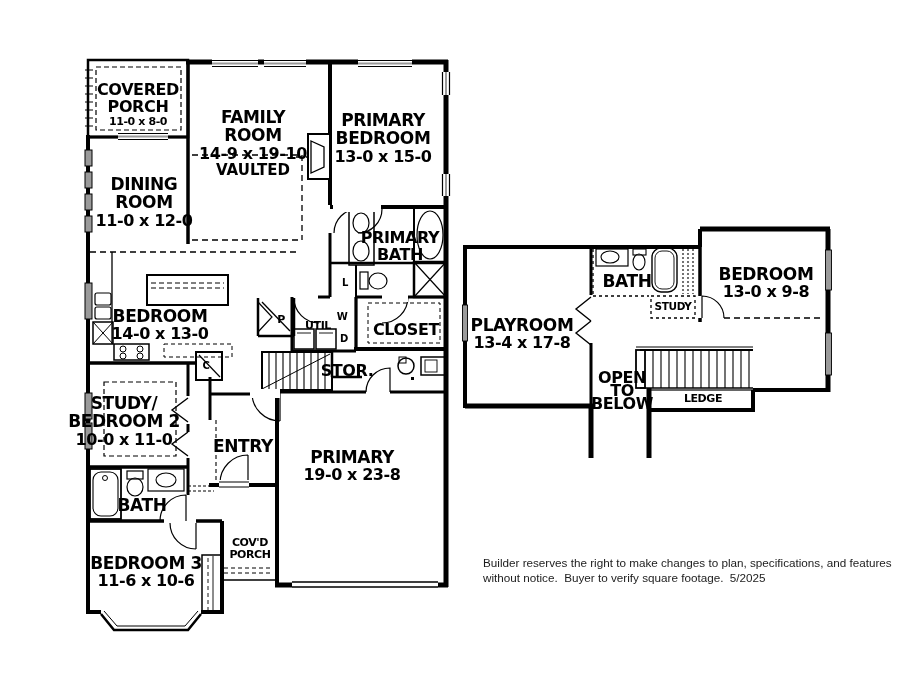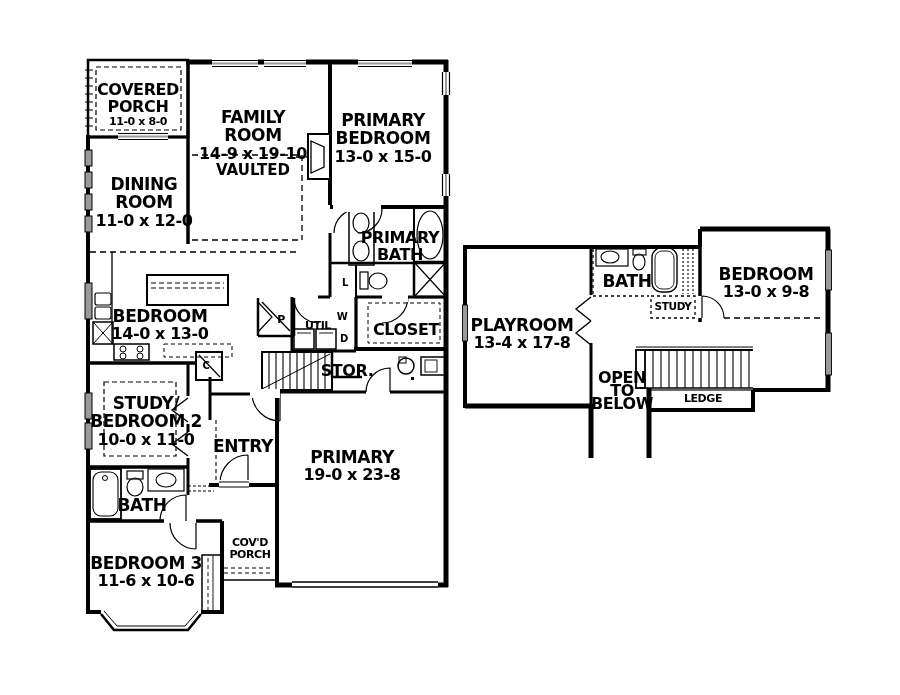--- a/index.html
+++ b/index.html
@@ -321,21 +321,21 @@
 
 <div class="lbl s11" style="left:318px;top:326px">UTIL</div>
 <div class="lbl s10" style="left:342px;top:317px">W</div>
 <div class="lbl s10" style="left:344px;top:339px">D</div>
 <div class="lbl s10" style="left:345px;top:283px">L</div>
 <div class="lbl s11" style="left:281px;top:320px">P</div>
 <div class="lbl s10" style="left:206px;top:366px">C</div>
 <div class="lbl s12" style="left:406px;top:330px">CLOSET</div>
 <div class="lbl s115" style="left:347px;top:371px">STOR.</div>
 
-<div class="lbl" style="left:146px;top:421px">
+<div class="lbl" style="left:124px;top:421px">
   <span class="s13">STUDY/</span>
   <span class="s13">BEDROOM 2</span>
   <span class="s115">10-0 x 11-0</span>
 </div>
 
 <div class="lbl s13" style="left:243px;top:446px">ENTRY</div>
 <div class="lbl s13" style="left:142px;top:505px">BATH</div>
 
 <div class="lbl" style="left:146px;top:572px">
   <span class="s13">BEDROOM 3</span>
@@ -366,14 +366,18 @@
 </div>
 
 <div class="lbl tight" style="left:622px;top:391px">
   <span class="s115">OPEN</span>
   <span class="s115">TO</span>
   <span class="s115">BELOW</span>
 </div>
 
 <div class="lbl s11" style="left:703px;top:399px">LEDGE</div>
 
+<div class="note">
+  <span>Builder reserves the right to make changes to plan, specifications, and features</span>
+  <span>without notice.  Buyer to verify square footage.  5/2025</span>
+</div>
 
 </div>
 
 </body></html>

